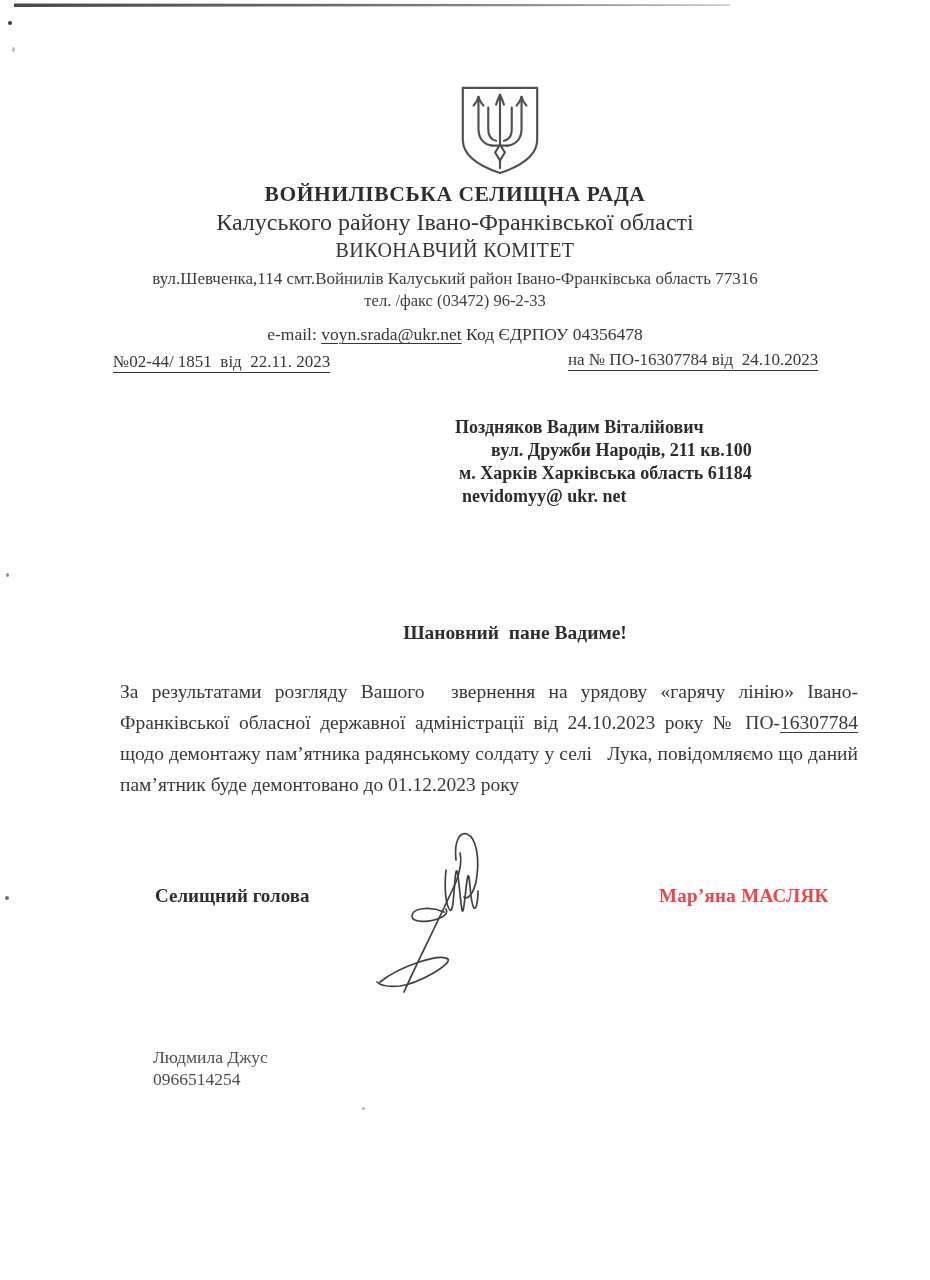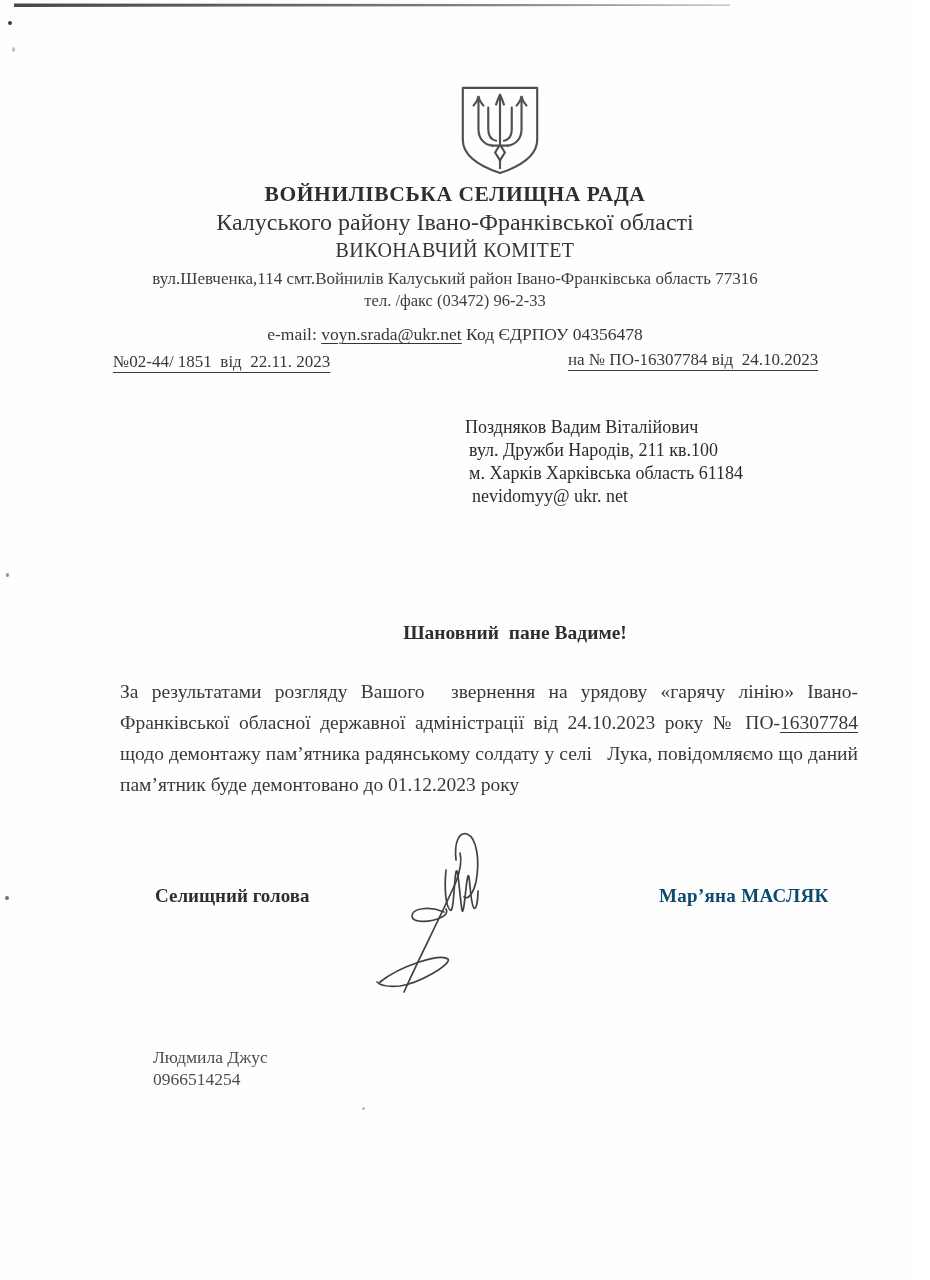--- a/index.html
+++ b/index.html
@@ -51,42 +51,42 @@
     position: absolute; left: 113px; top: 352px; font-size: 17px; white-space: pre;
     text-decoration: underline; text-underline-offset: 5px; color: #35393c;
   }
   .ref-in {
     position: absolute; left: 568px; top: 350px; font-size: 17px; white-space: pre;
     text-decoration: underline; text-underline-offset: 5px; color: #35393c;
   }
 
   
   .recipient {
-    position: absolute; left: 465px; top: 416px; font-weight: normal;
+    position: absolute; left: 455px; top: 416px; font-weight: bold;
     font-size: 18px; line-height: 23px; color: #2a2d30;
   }
-  .recipient div:nth-child(2), .recipient div:nth-child(3) { padding-left: 4px; }
+  .recipient div:nth-child(2), .recipient div:nth-child(3) { padding-left: 4px; text-align: right; }
   .recipient div:nth-child(4) { padding-left: 7px; }
 
   
   .salutation {
     position: absolute; left: 120px; width: 790px; top: 622px; text-align: center;
     font-weight: bold; font-size: 19.5px; white-space: pre; color: #2c2f32;
   }
 
   
   .body-text {
     position: absolute; left: 120px; top: 676px; width: 738px;
     font-size: 19.5px; line-height: 31px; text-align: justify;
     white-space: pre-wrap; color: #36393c;
   }
 
   
   .sig-position { position: absolute; left: 155px; top: 885px; font-weight: bold; font-size: 19px; color: #2c2f32; text-align: right; }
-  .sig-name     { position: absolute; left: 659px; top: 885px; font-weight: bold; font-size: 19px; letter-spacing: .3px; color: #0c4a6e; }
+  .sig-name     { position: absolute; left: 659px; top: 885px; font-weight: bold; font-size: 19px; letter-spacing: .3px; color: #ef4444; }
   .signature { position: absolute; left: 360px; top: 820px; width: 160px; height: 190px; }
   .signature svg path { stroke: #414141; stroke-width: 1.7; fill: none; stroke-linecap: round; }
 
   
   .footer {
     position: absolute; left: 153px; top: 1022px;
     font-size: 17.5px; line-height: 22px; color: #4a4e50; margin-top: 24px;
   }
 </style>
 </head>

